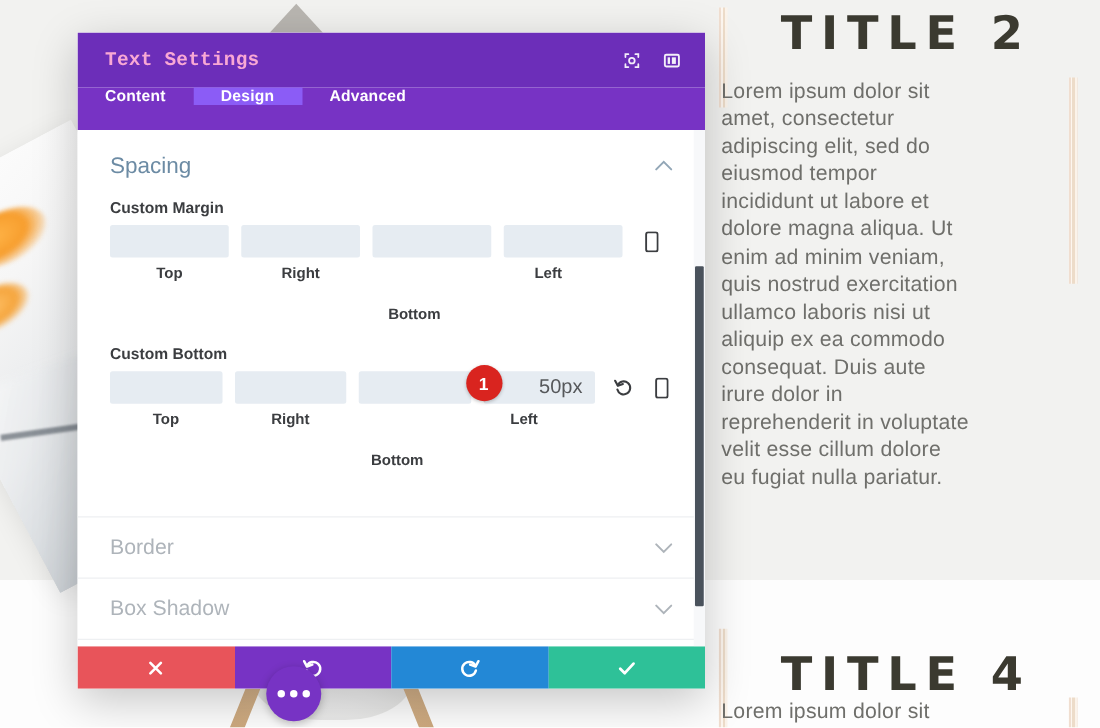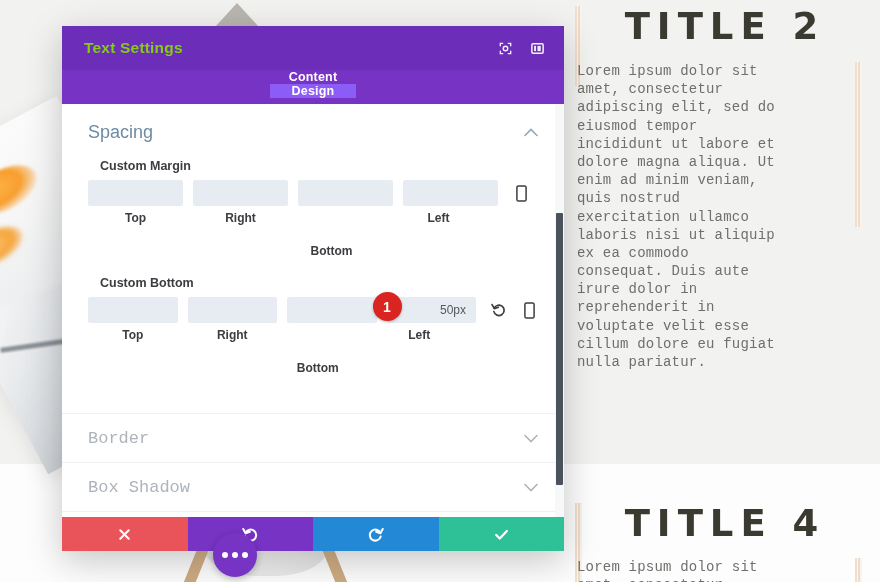--- a/index.html
+++ b/index.html
@@ -147,29 +147,29 @@
     font-family: "DejaVu Sans", sans-serif;
     font-weight: 700;
     font-size: 37px;
     letter-spacing: 7px;
     color: #3b3a30;
     text-align: center;
     line-height: 1.0;
     white-space: nowrap;
   }
   .body-text {
-    font-family: Liberation Mono, monospace;
-    font-size: 14px;
+    font-family: Liberation Sans, sans-serif;
+    font-size: 17px;
     line-height: 1.30;
     color: #6f6f6b;
     letter-spacing: 0.2px;
   }
   .t2-title { top: 8px; }
   .t2-body  { position: absolute; left: 12px; top: 62px; width: 200px; }
-  .t4-title { top: 505px; }
+  .t4-title { top: 521px; }
   .t4-body  { position: absolute; left: 12px; top: 558px; width: 200px; }
 
   
   .modal {
     position: absolute;
     left: 62px;
     top: 26px;
     width: 502px;
     height: 525px;
     background: #ffffff;
@@ -178,42 +178,42 @@
   }
 
   .modal-header {
     height: 44px;
     background: #6c2eb9;
     display: flex;
     align-items: center;
     padding: 0 16px 0 22px;
   }
   .modal-title {
-    color: #84cc16;
+    color: #f9a8d4;
     font-size: 15.5px;
     font-weight: 700;
     letter-spacing: 0.2px;
     flex: 1;
+    font-family: Liberation Mono, monospace;
   }
   .hdr-icon {
     width: 22px;
     height: 22px;
     margin-left: 10px;
     display: flex;
     align-items: center;
     justify-content: center;
     opacity: 0.92;
   }
 
   .modal-tabs {
     height: 34px;
     background: #7733c4;
     display: flex;
-    align-items: center;
-    flex-direction: column;
+    align-items: flex-start;
   }
   .tab {
     display: flex;
     align-items: center;
     padding: 0 22px;
     color: #ffffff;
     font-size: 12.5px;
     font-weight: 700;
     letter-spacing: 0.2px;
   }
@@ -260,21 +260,20 @@
     color: #93a7b7;
     font-size: 13px;
     line-height: 1;
   }
 
   .field-label {
     font-size: 12.5px;
     font-weight: 700;
     color: #3b3d40;
     margin-bottom: 7px;
-    margin-left: 12px;
   }
 
   .quad-row {
     display: flex;
     align-items: flex-start;
     gap: 0;
     margin-bottom: 18px;
   }
   .quad {
     width: 95px;
@@ -282,21 +281,21 @@
     position: relative;
   }
   .quad-input {
     height: 26px;
     background: #e6ecf2;
     border-radius: 2px;
     display: flex;
     align-items: center;
     justify-content: flex-end;
     padding-right: 10px;
-    font-size: 12px;
+    font-size: 16px;
     color: #56585b;
   }
   .quad-cap {
     text-align: center;
     font-size: 12px;
     font-weight: 700;
     color: #3b3d40;
     margin-top: 5px;
   }
   .quad-cap.shift-bottom { transform: translateX(-14px); margin-top: 38px; }
@@ -342,21 +341,20 @@
     display: flex;
     align-items: center;
     justify-content: space-between;
     border-top: 1px solid #eef0f2;
   }
   .collapsed-row:last-child { border-bottom: 1px solid #eef0f2; }
   .collapsed-label {
     font-size: 17px;
     color: #aeb4ba;
     font-weight: 400;
-    font-family: Liberation Mono, monospace;
   }
   .chev-down { color: #aeb4ba; font-size: 13px; line-height: 1; }
 
   .modal-footer {
     height: 34px;
     display: flex;
   }
   .fbtn {
     flex: 1;
     display: flex;
@@ -447,20 +445,21 @@
           <rect x="2" y="3" width="12" height="10" rx="1.2" fill="none" stroke="#ffffff" stroke-width="1.6"></rect>
           <rect x="4.4" y="5.2" width="2" height="5.6" fill="#ffffff"></rect>
           <rect x="8" y="5.2" width="3.4" height="5.6" fill="#ffffff"></rect>
         </svg>
       </div>
     </div>
 
     <div class="modal-tabs">
       <div class="tab">Content</div>
       <div class="tab active">Design</div>
+      <div class="tab">Advanced</div>
     </div>
 
     <div class="modal-body">
 
       <div class="section-open">
         <div class="section-title-row">
           <div class="section-title">Spacing</div>
           <div class="chev">
             <svg width="14" height="9" viewBox="0 0 14 9">
               <path d="M1 7.5L7 1.5L13 7.5" fill="none" stroke="#93a7b7" stroke-width="1.6" stroke-linecap="round"></path>

